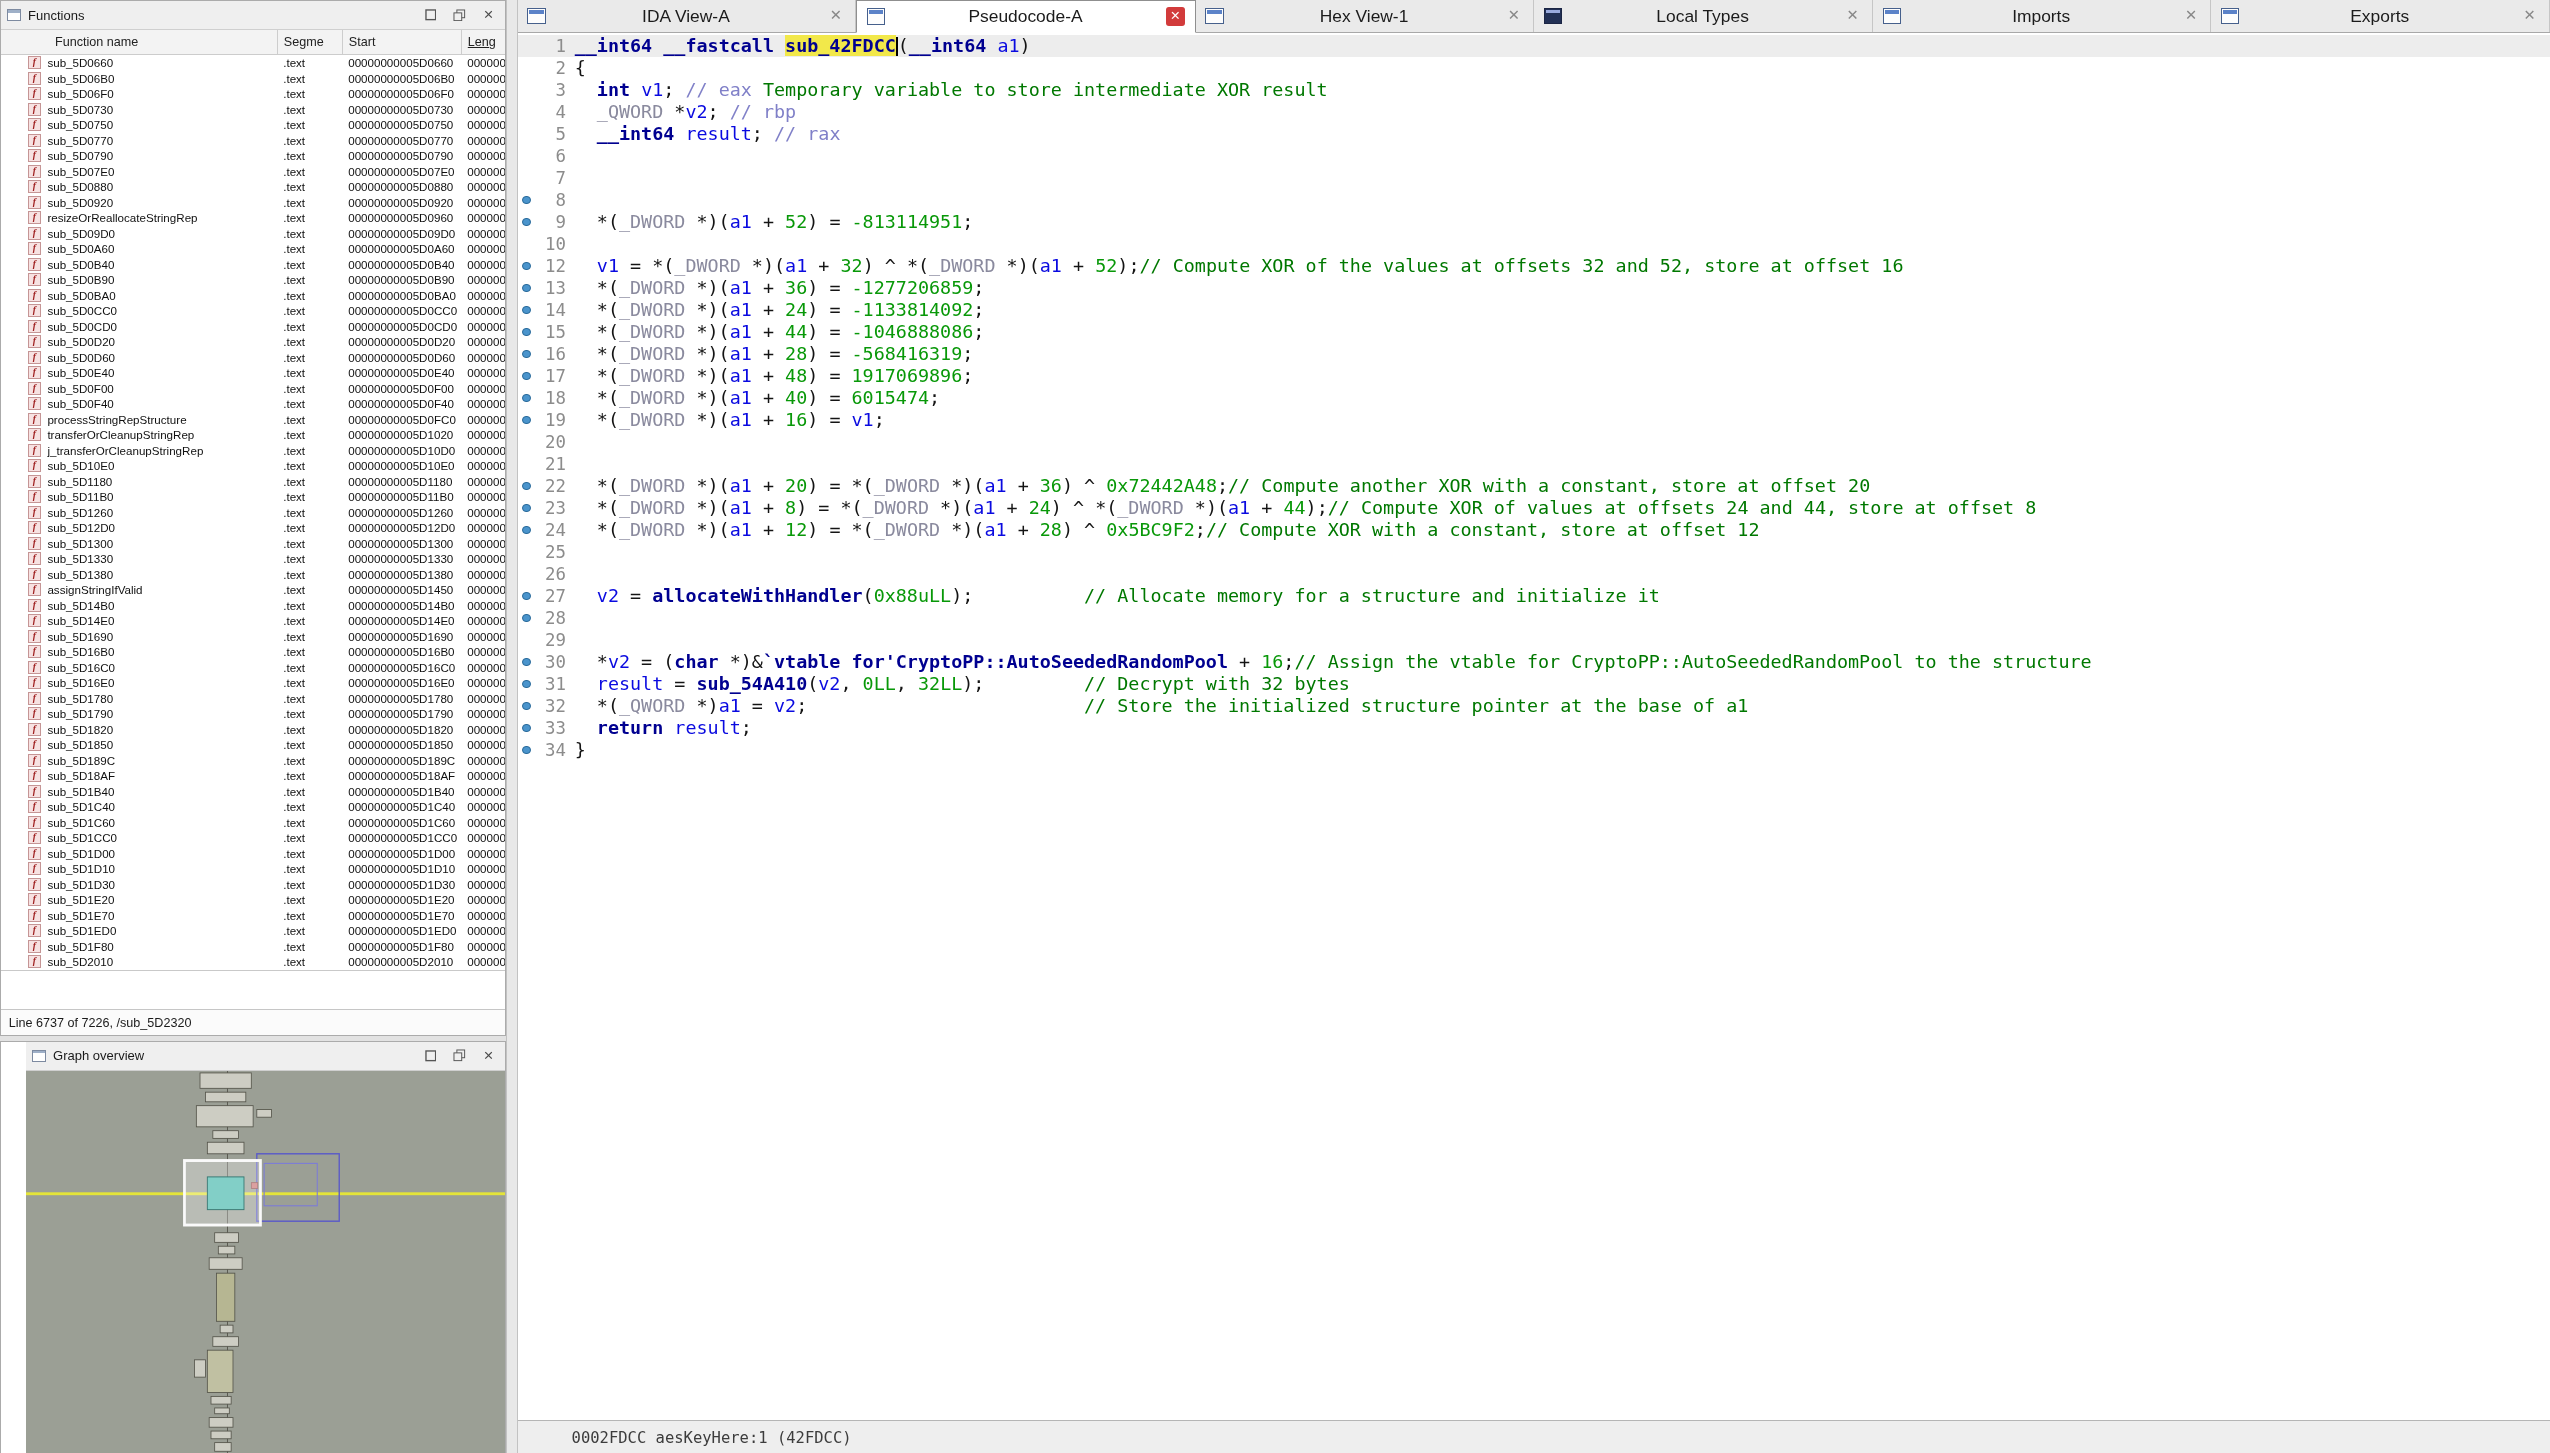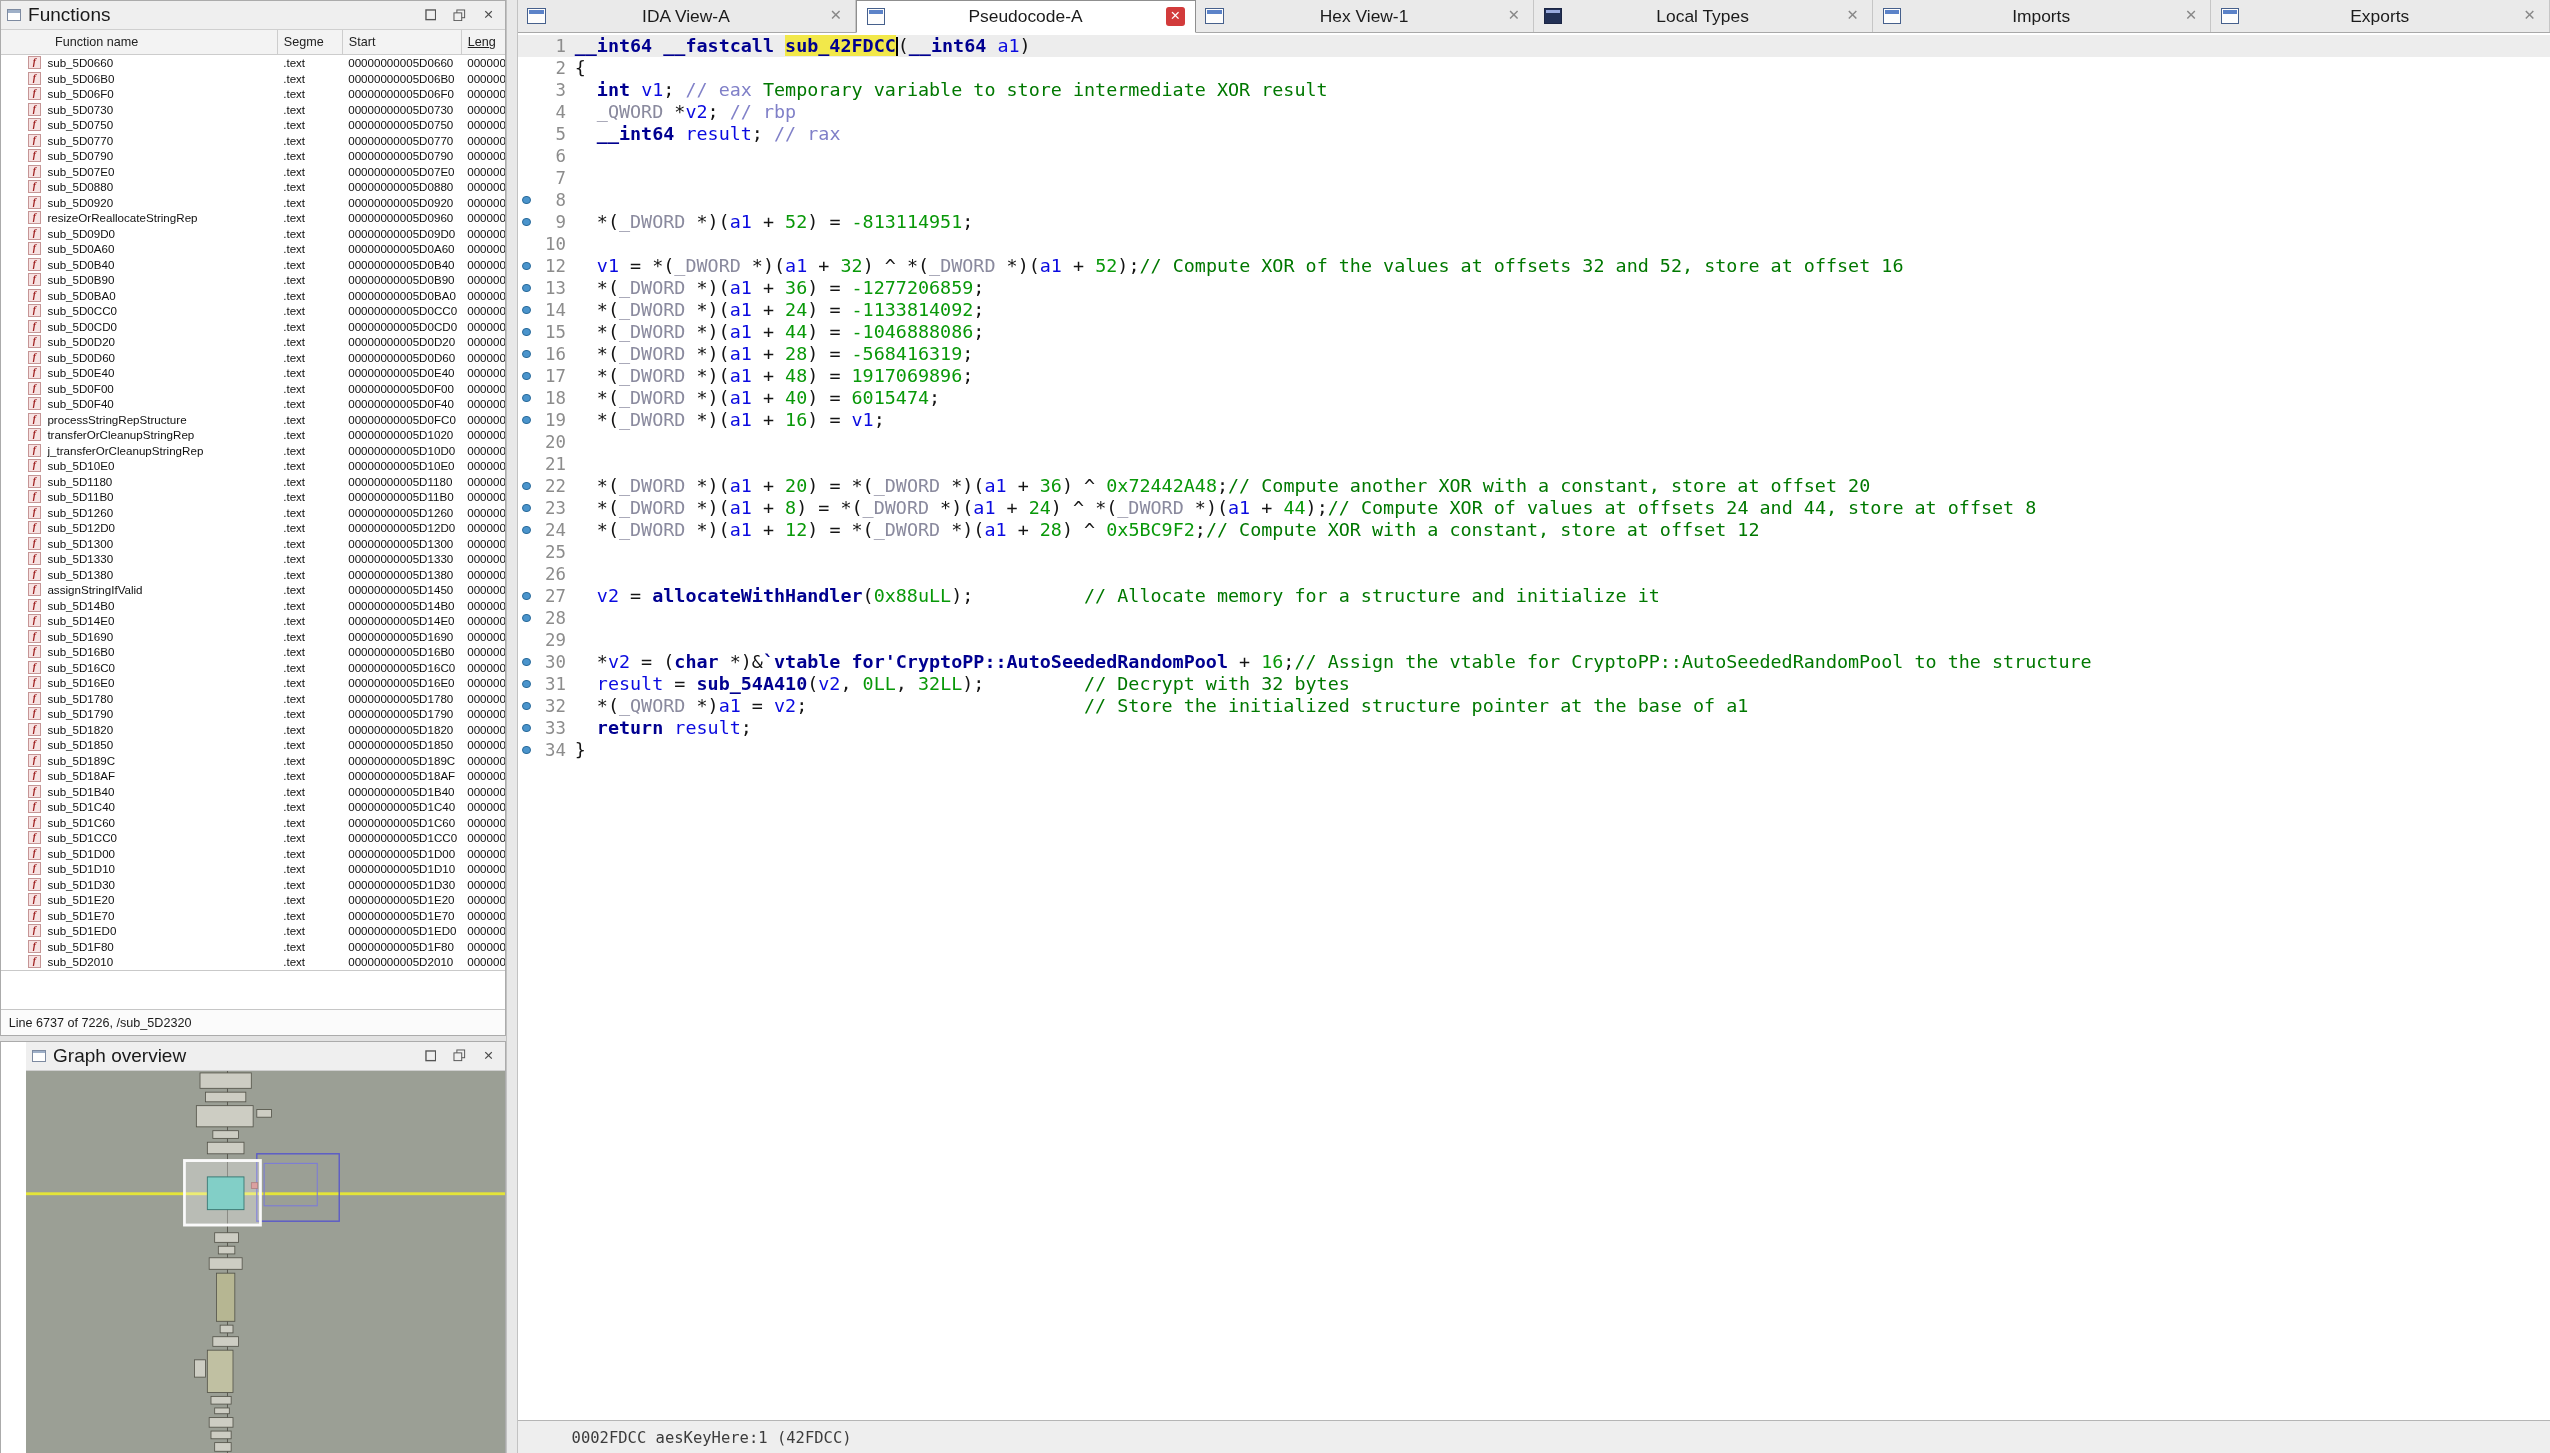--- a/index.html
+++ b/index.html
@@ -12,21 +12,21 @@
   .leftcol { width: 506px; display: flex; flex-direction: column; }
   .panel { background: #ffffff; display: flex; flex-direction: column; border: 1px solid #ababab; }
   .functions { height: 1036px; }
   .panelgap { height: 4.8px; background: #e2e2e2; }
   .graph { flex: 1; padding-left: 25px; }
 
   .titlebar { height: 29px; background: #efefef; border-bottom: 1px solid #cfcfcf;
               display: flex; align-items: center; padding: 0 5.8px; gap: 6.8px; flex: 0 0 auto; }
   .ptitle-icon { width: 14.5px; height: 12.6px; border: 1px solid #7d8aa0; background: #fff; position: relative; flex: 0 0 auto; }
   .ptitle-icon::before { content: ""; position: absolute; left: 0; right: 0; top: 0; height: 2.9px; background: #9fb0c8; }
-  .ptitle { font-size: 19px; color: #1a1a1a; flex: 1; }
+  .ptitle { font-size: 13px; color: #1a1a1a; flex: 1; }
   .tbtns { display: flex; gap: 11.6px; align-items: center; padding-right: 1.9px; }
   .tbtn { width: 17.4px; height: 17.4px; display: flex; align-items: center; justify-content: center; color: #4a4a4a; font-size: 12.6px; }
 
   .fheader { height: 25px; background: #f3f3f3; border-bottom: 1px solid #cccccc;
              display: flex; align-items: stretch; font-size: 12.6px; color: #222; flex: 0 0 auto; }
   .hc { border-right: 1px solid #cdcdcd; display: flex; align-items: center; padding-left: 5.8px; overflow: hidden; white-space: nowrap; }
   .hc-name { width: 277px; padding-left: 54px; }
   .hc-seg { width: 65px; }
   .hc-start { width: 119px; }
   .hc-len { flex: 1; border-right: none; text-decoration: underline; }

